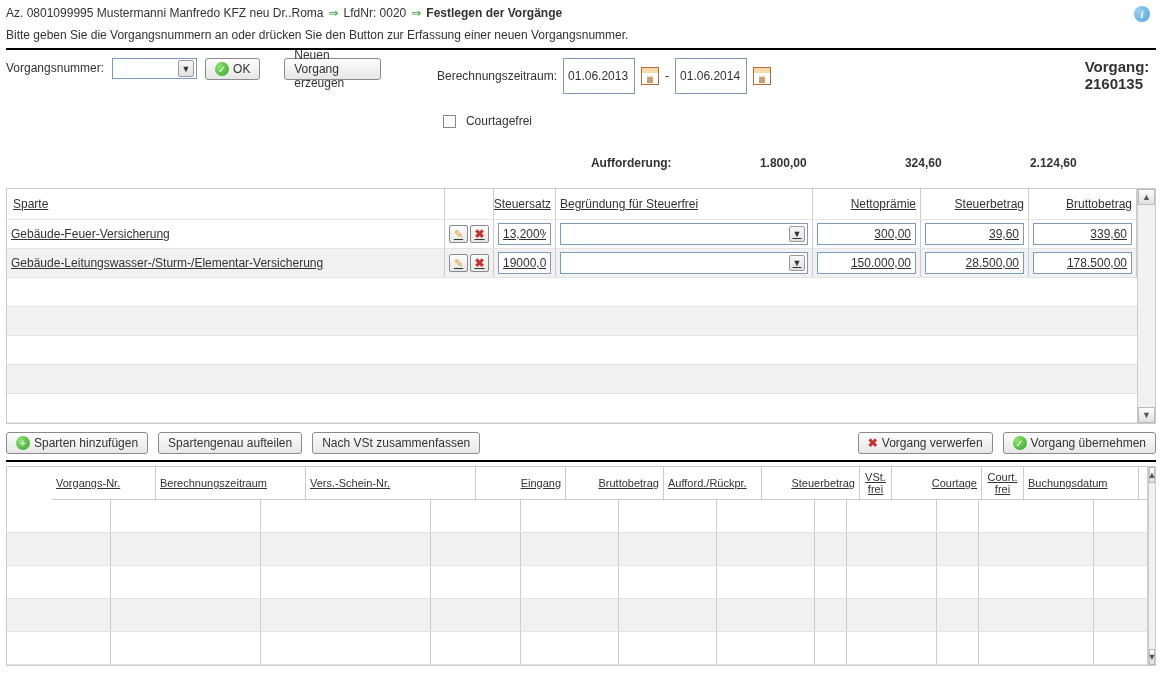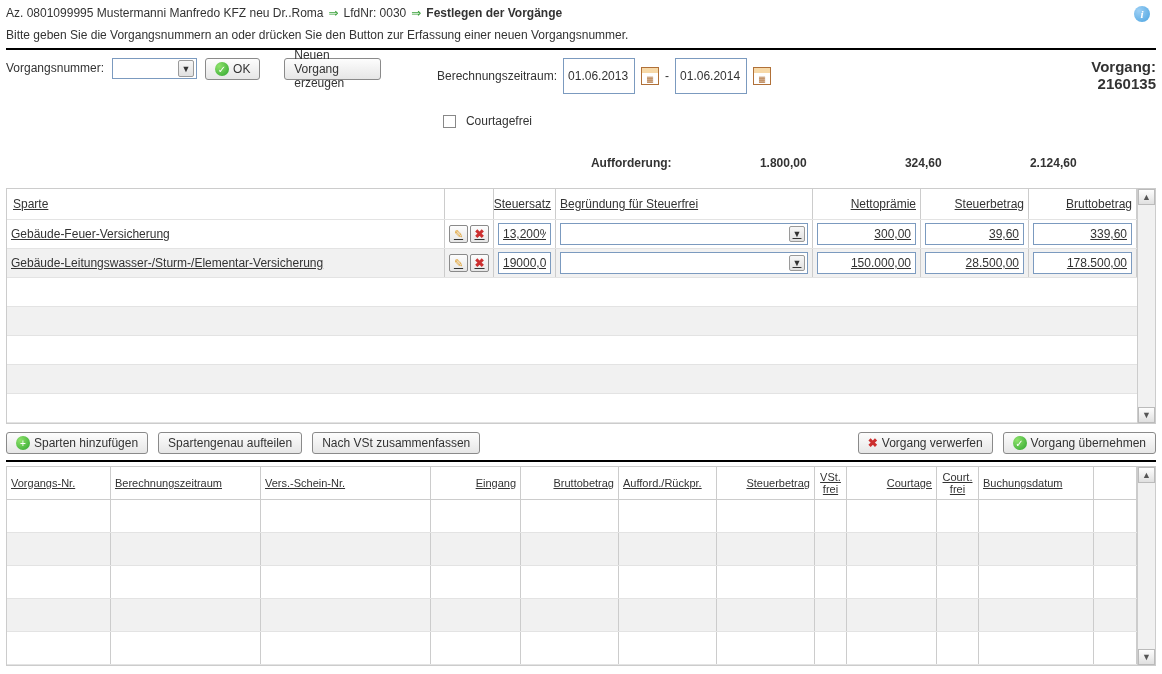--- a/index.html
+++ b/index.html
@@ -38,21 +38,21 @@
   .btn {
     display:inline-flex; align-items:center; gap:4px;
     padding:2px 9px; height:22px;
     border:1px solid #8a8a8a; border-radius:3px;
     background:linear-gradient(#fdfdfd,#e6e6e6);
     cursor:pointer; font-size:12px; color:#333;
   }
   .ico-ball { width:14px; height:14px; border-radius:50%; display:inline-flex; align-items:center; justify-content:center; color:#fff; font-size:10px; }
   .ico-ok { background:radial-gradient(circle at 30% 30%,#8ee26b,#2fa52f); }
   .ico-add { background:radial-gradient(circle at 30% 30%,#8ee26b,#2fa52f); }
-  .right-col { margin-left:auto; text-align:right; }
+  .right-col { margin-left:auto; }
   .vorgang-head { font-weight:bold; font-size:15px; }
 
   .mid { display:flex; flex-direction:column; gap:20px; }
   .mid-row { display:flex; align-items:center; gap:6px; }
   .text-input {
     border:1px solid #7b9abf; background:#fff; height:20px; padding:17px 4px;
     text-align:right; font-size:12px; color:#333; font-family:inherit;
   }
   .date-inp { width:72px; }
   .cal-icon {
@@ -119,21 +119,21 @@
   .sel-inp .caret { margin-left:auto; width:16px; height:16px;
       background:linear-gradient(#f7f7f7,#e0e0e0); border:1px solid #9a9a9a; border-radius:2px;
       display:flex; align-items:center; justify-content:center; font-size:9px; }
 
   .btnrow { display:flex; align-items:center; gap:10px; margin-top:8px; }
   .btnrow .spacer { flex:1; }
   .btn.wider { min-width:100px; justify-content:center; }
 
   
   .grid2-wrap { margin-top:0; border:1px solid #ccc; display:flex; }
-  .g2hdr { background:linear-gradient(#fcfcfc,#e4e4e4); border-bottom:1px solid #ccc; }
+  .g2hdr { background:linear-gradient(#fcfcfc,#e4e4e4); border-bottom:1px solid #ccc;margin-left:45px; }
   .g2hdr .g2cell, .g2row .g2cell {
     border-right:1px solid #ccc; padding:2px 4px;
     display:flex; align-items:center; height:32px; overflow:hidden; font-size:11px;
   }
   .g2row { border-bottom:1px solid #e3e3e3; }
   .g2row.alt{ background:#f1f1f1; }
   .g2-1{width:104px;} .g2-2{width:150px;} .g2-3{width:170px;}
   .g2-4{width:90px; justify-content:flex-end;} .g2-5{width:98px; justify-content:flex-end;}
   .g2-6{width:98px;} .g2-7{width:98px; justify-content:flex-end;}
   .g2-8{width:32px; text-align:center; line-height:1.1;}
@@ -142,21 +142,21 @@
   .g2hdr .twoline{ display:flex; flex-direction:column; align-items:center; justify-content:center; }
 
   .footer { display:flex; justify-content:flex-end; gap:12px; margin-top:24px; padding-bottom:6px; }
 </style>
 </head>
 <body>
 
 <div class="breadcrumb">
   <span>Az. 0801099995 Mustermanni Manfredo KFZ neu Dr..Roma</span>
   <span class="arrow-icon">⇒</span>
-  <span>LfdNr: 0030</span>
+  <span>LfdNr: 0020</span>
   <span class="arrow-icon">⇒</span>
   <b>Festlegen der Vorgänge</b>
 </div>
 <div class="info-circle">i</div>
 
 <div class="instr">Bitte geben Sie die Vorgangsnummern an oder drücken Sie den Button zur Erfassung einer neuen Vorgangsnummer.</div>
 
 <hr class="hr">
 
 <div class="topbar">

